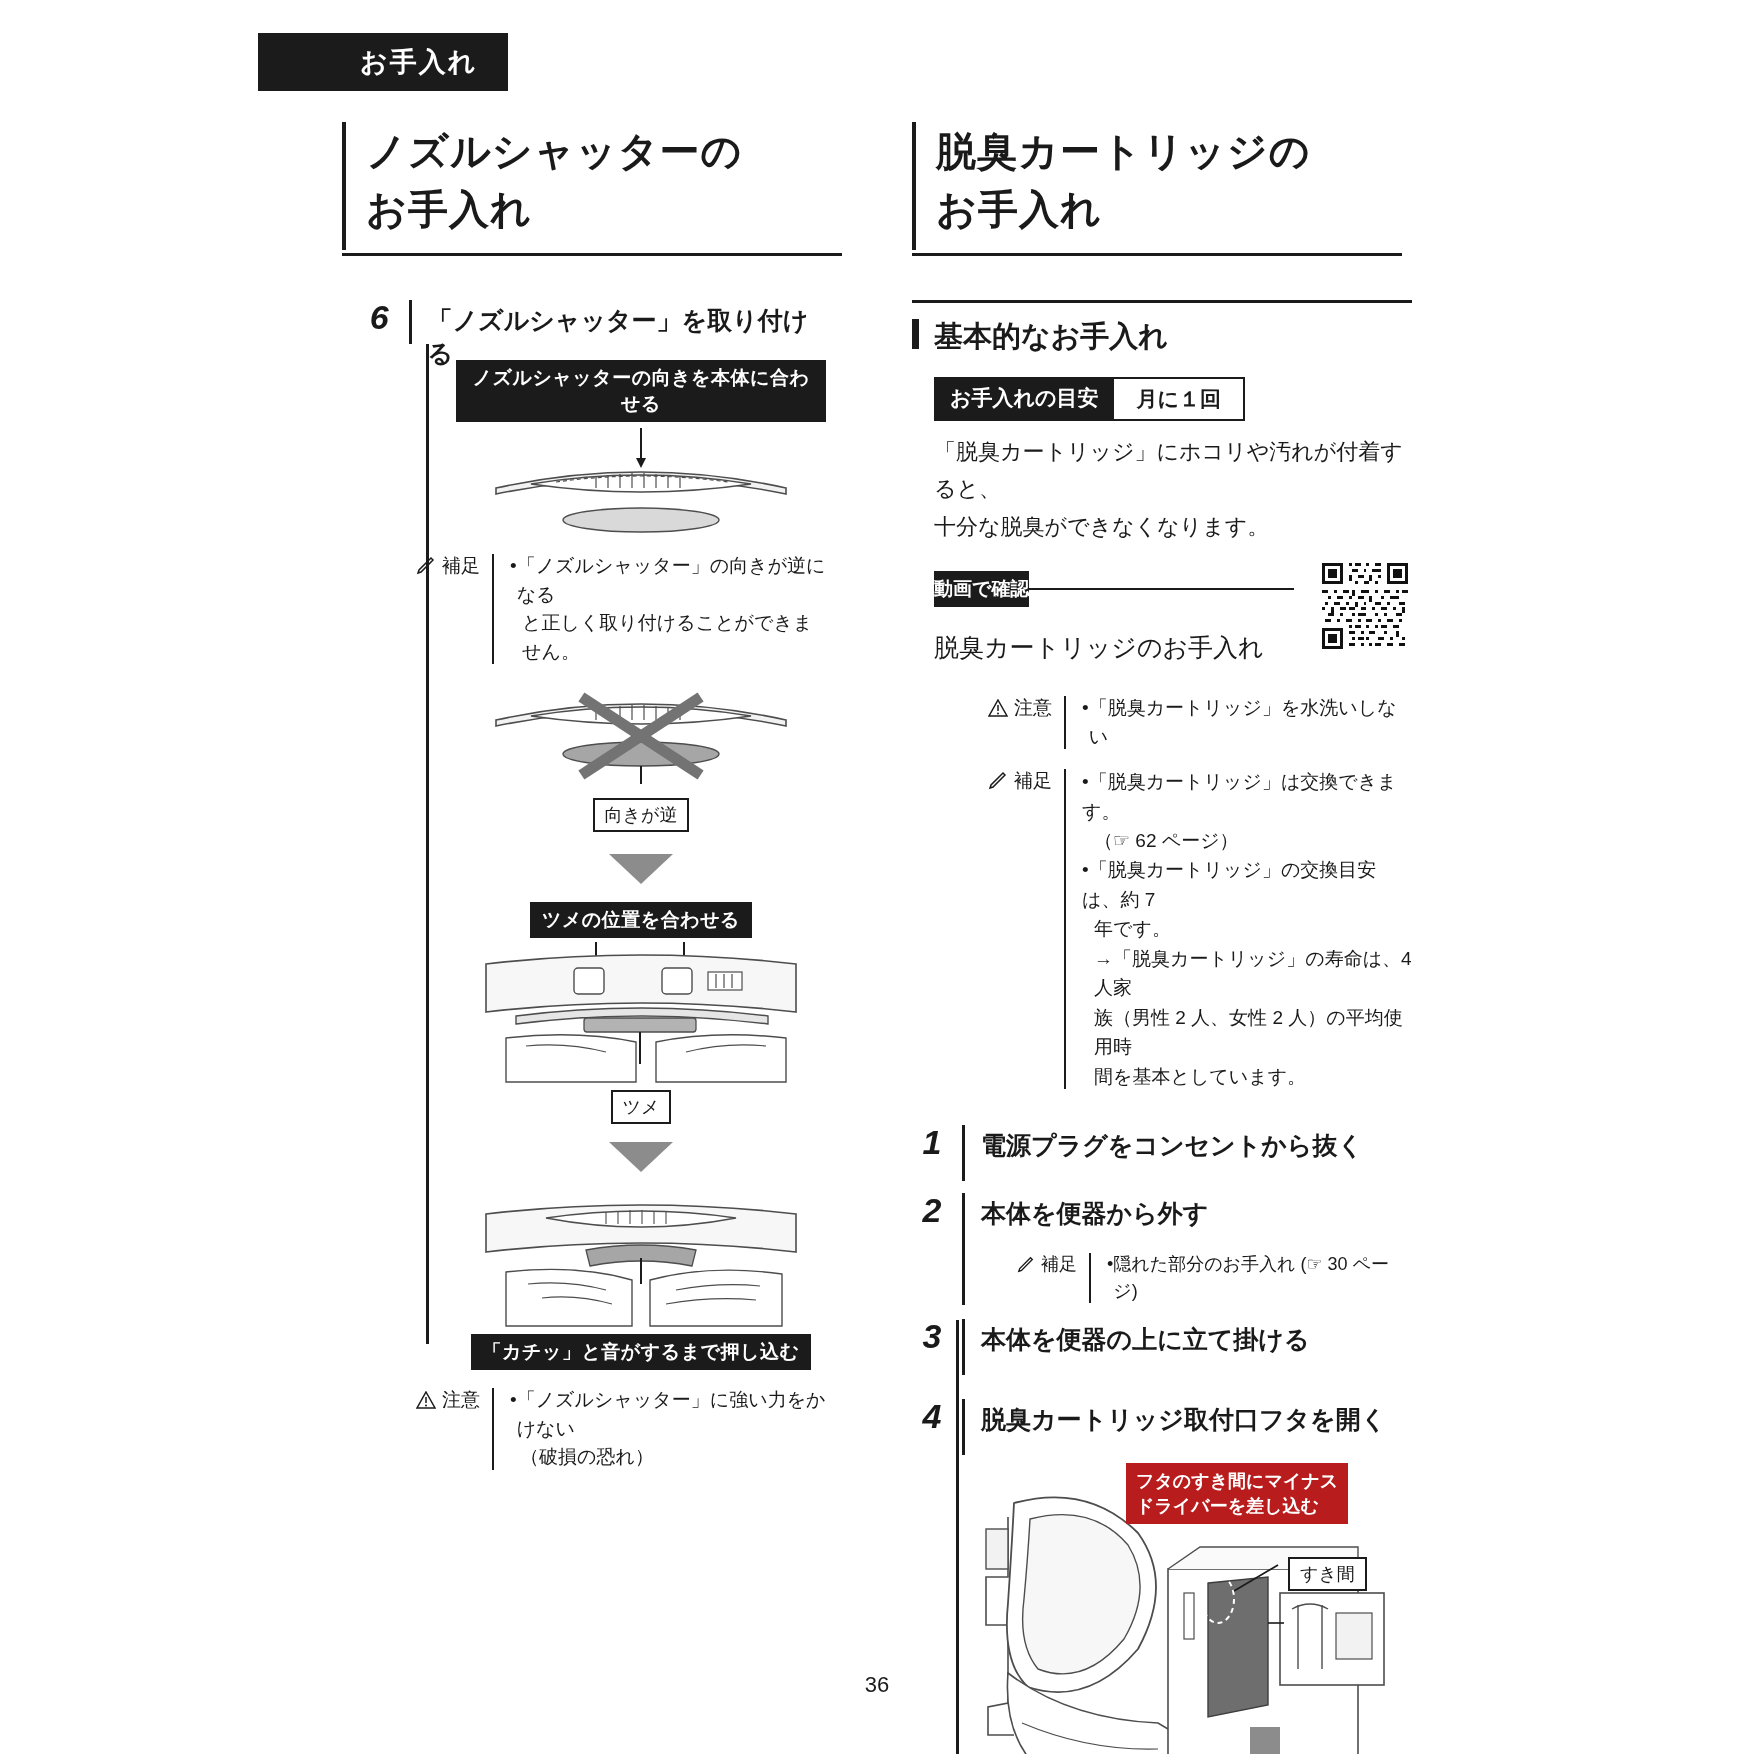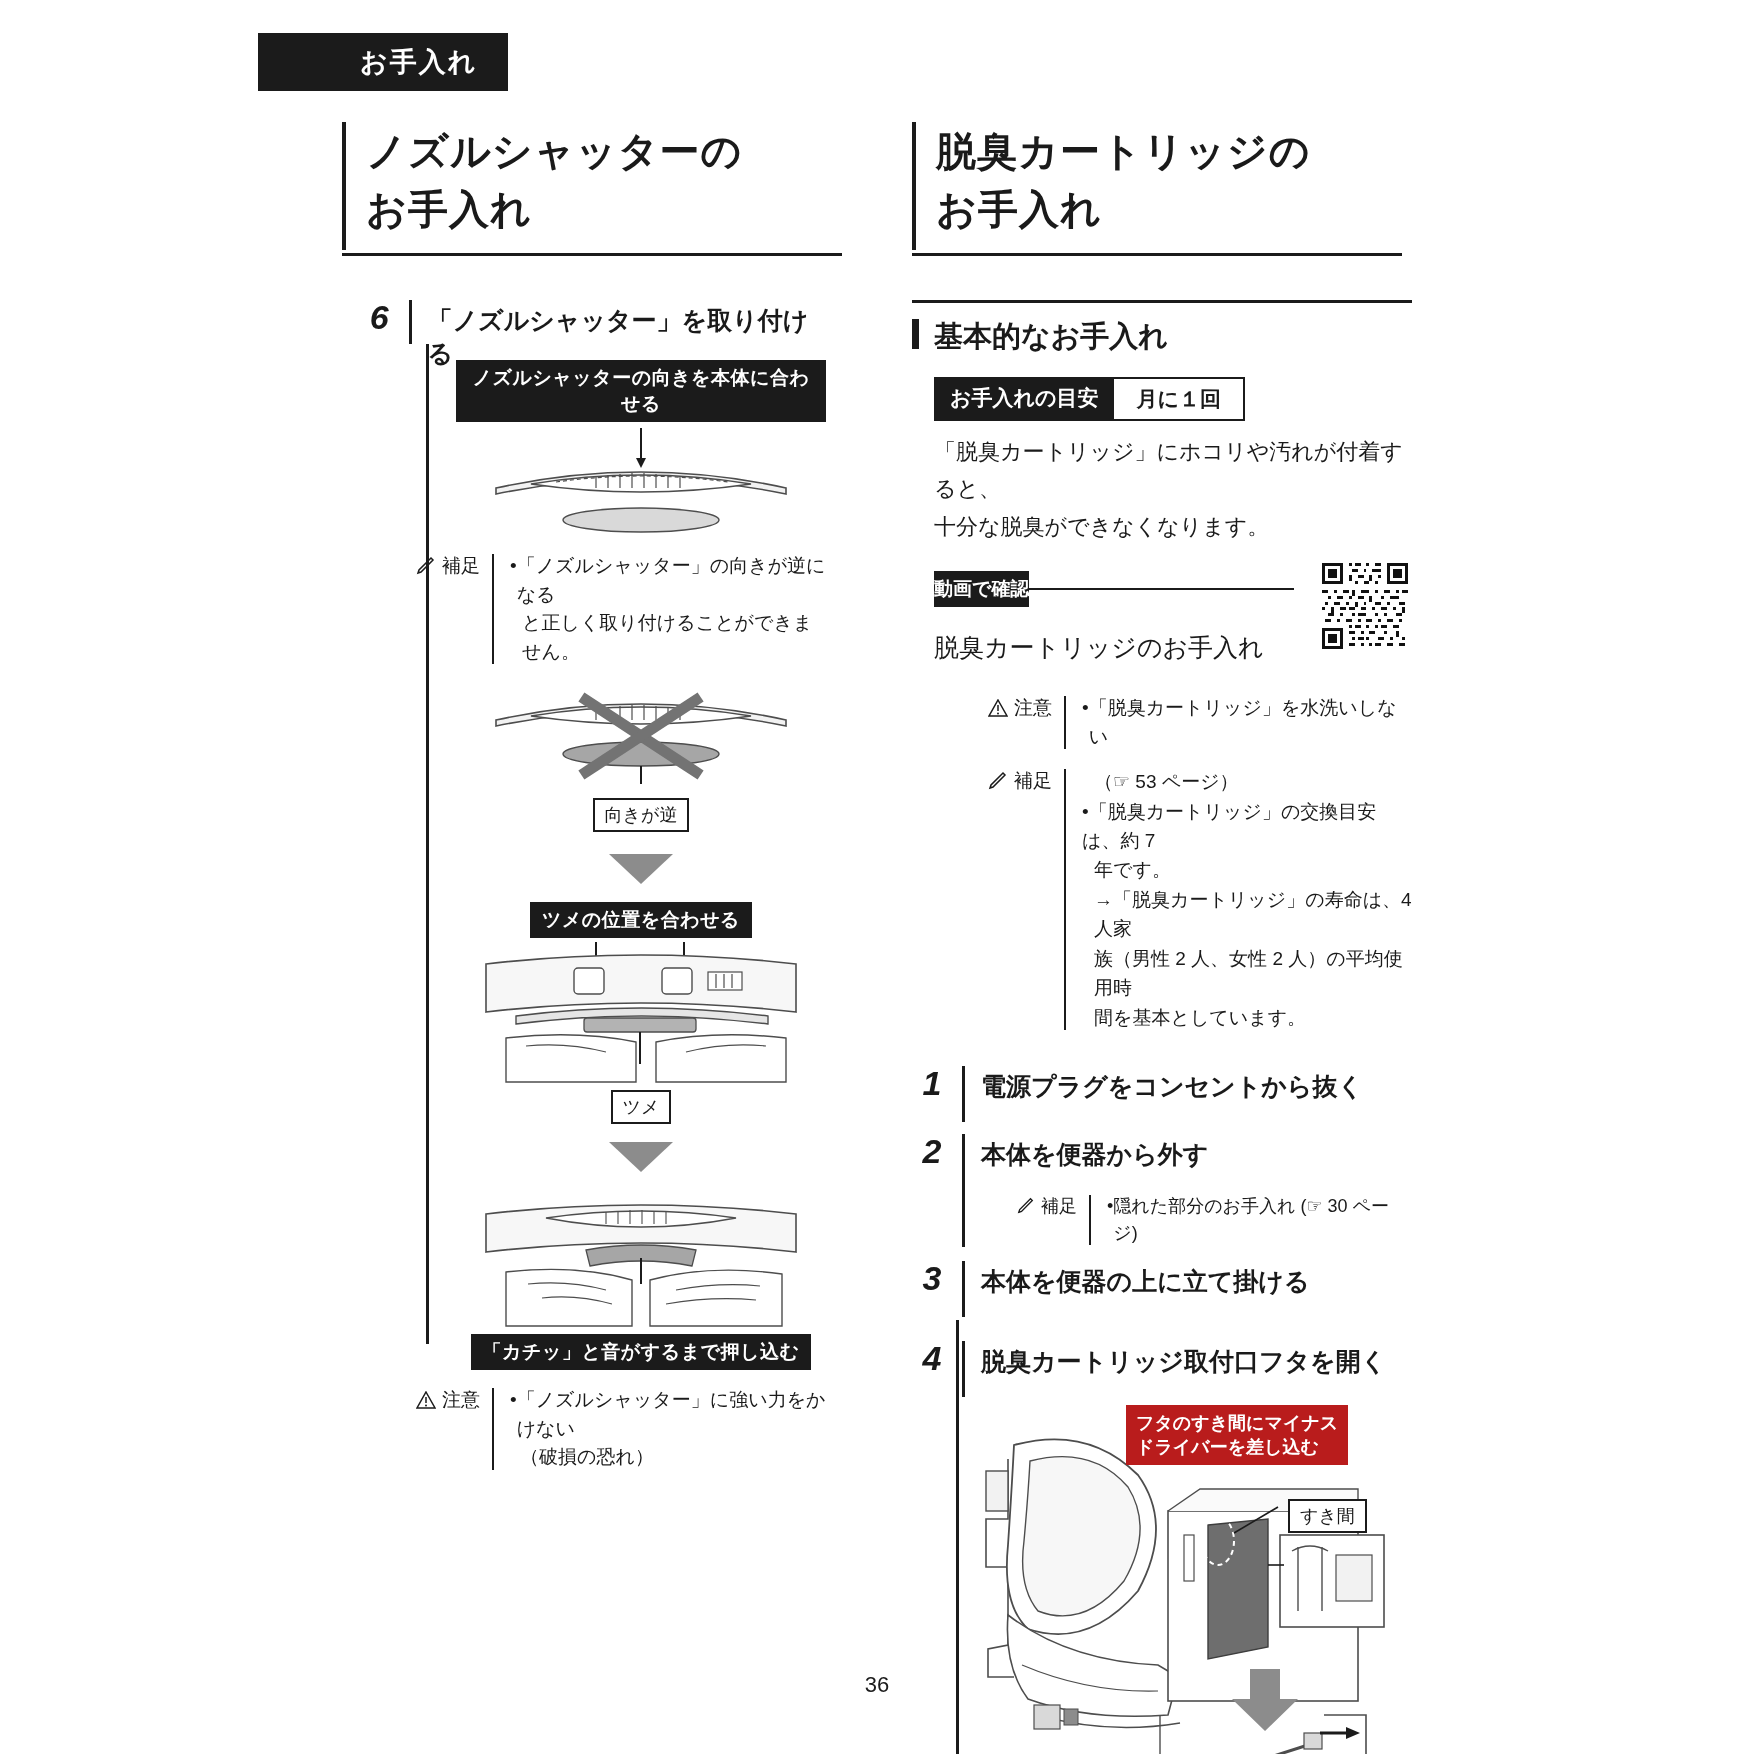--- a/index.html
+++ b/index.html
@@ -435,21 +435,22 @@
 
       <div class="note-row" style="margin-top:16px;margin-left:54px;">
         <div class="note-label">
           <svg width="20" height="20" viewBox="0 0 20 20">
               <path d="M2 17 L5 16 L17 4 L15 2 L3 14 Z" fill="none" stroke="#1b1b1b" stroke-width="1.5"></path>
             </svg>
           <span>補足</span>
         </div>
         <div class="note-vbar"></div>
         <div class="note-body" style="line-height:1.55;">
-          <div style="padding-left:12px;">（☞ 53 ページ）</div>
+          <div>•「脱臭カートリッジ」は交換できます。</div>
+          <div style="padding-left:12px;">（☞ 62 ページ）</div>
           <div>•「脱臭カートリッジ」の交換目安は、約 7</div>
           <div style="padding-left:12px;">年です。</div>
           <div style="padding-left:12px;">→「脱臭カートリッジ」の寿命は、4 人家</div>
           <div style="padding-left:12px;">族（男性 2 人、女性 2 人）の平均使用時</div>
           <div style="padding-left:12px;">間を基本としています。</div>
         </div>
       </div>
 
     </div>
 

